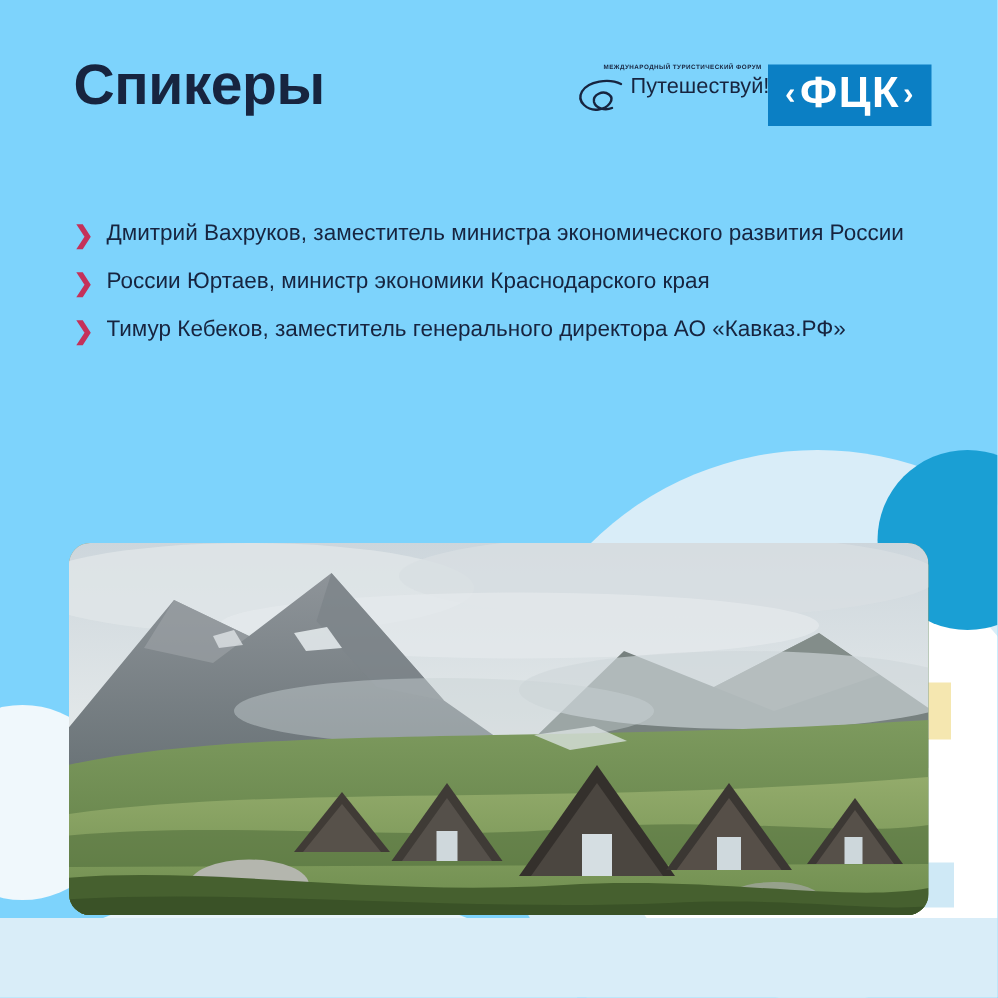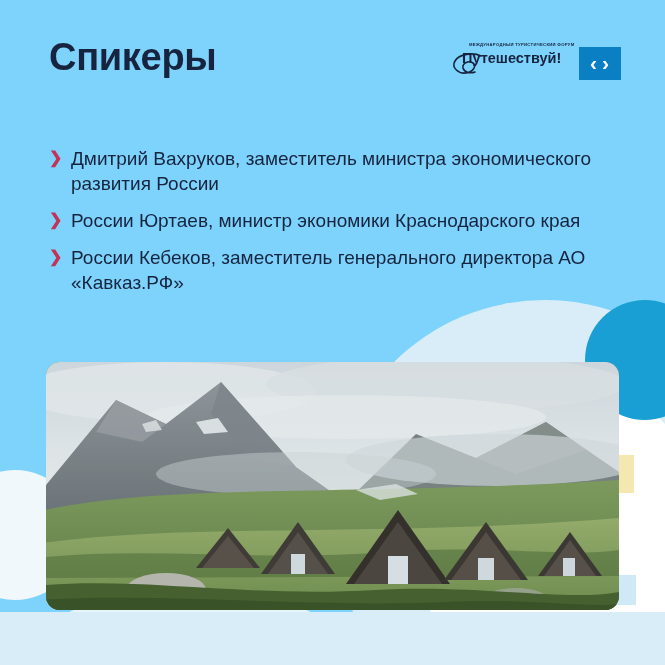--- a/index.html
+++ b/index.html
@@ -121,24 +121,24 @@
     left: 24px;
     top: 0px;
     font-size: 4.2px;
     letter-spacing: 0.3px;
     font-weight: bold;
     color: #17243f;
     white-space: nowrap;
   }
   .logo-travel .lt-main {
     position: absolute;
-    left: 17px;
+    left: 42px;
     top: 8px;
     font-size: 14.5px;
-    font-weight: bold;
+    font-weight: normal;
     color: #17243f;
     white-space: nowrap;
   }
   .logo-travel .lt-swirl {
     position: absolute;
     left: 6px;
     top: 10px;
     width: 34px;
     height: 26px;
   }
@@ -175,21 +175,21 @@
     flex: 0 0 auto;
     width: 22px;
     padding-top: 4px;
     color: #c4315a;
     font-size: 16px;
     line-height: 1;
     font-weight: bold;
   }
   .bullet-text {
     flex: 1 1 auto;
-    font-size: 19px;
+    font-size: 15px;
     line-height: 1.32;
     color: #17243f;
   }
 
   
   .photo-wrap {
     position: absolute;
     left: 46px;
     top: 362px;
     width: 573px;
@@ -225,36 +225,37 @@
   <div class="logos">
     <div class="logo-travel">
       <div class="lt-top">МЕЖДУНАРОДНЫЙ ТУРИСТИЧЕСКИЙ ФОРУМ</div>
       <div class="lt-main">Путешествуй!</div>
       <svg class="lt-swirl" viewBox="0 0 34 26">
         <path d="M30 4 C22 0, 8 2, 4 9 C0 16, 8 22, 15 21 C22 20, 26 14, 22 11 C18 8, 11 11, 12 16 C13 20, 19 22, 24 20" fill="none" stroke="#17243f" stroke-width="1.6" stroke-linecap="round"></path>
       </svg>
     </div>
     <div class="logo-fck">
       <span class="chev">‹</span>
+      <span>ФЦК</span>
       <span class="chev">›</span>
     </div>
   </div>
 
   <div class="bullets">
     <div class="bullet">
       <div class="bullet-marker">❯</div>
       <div class="bullet-text">Дмитрий Вахруков, заместитель министра экономического развития России</div>
     </div>
     <div class="bullet">
       <div class="bullet-marker">❯</div>
       <div class="bullet-text">России Юртаев, министр экономики Краснодарского края</div>
     </div>
     <div class="bullet">
       <div class="bullet-marker">❯</div>
-      <div class="bullet-text">России Кебеков, заместитель генерального директора АО «Кавказ.РФ»</div>
+      <div class="bullet-text">Тимур Кебеков, заместитель генерального директора АО «Кавказ.РФ»</div>
     </div>
   </div>
 
   <div class="photo-wrap">
     <svg viewBox="0 0 573 248" preserveAspectRatio="xMidYMid slice">
       <defs>
         <linearGradient id="sky" x1="0" y1="0" x2="0" y2="1">
           <stop offset="0%" stop-color="#cdd6dc"></stop>
           <stop offset="100%" stop-color="#e4e9ea"></stop>
         </linearGradient>

